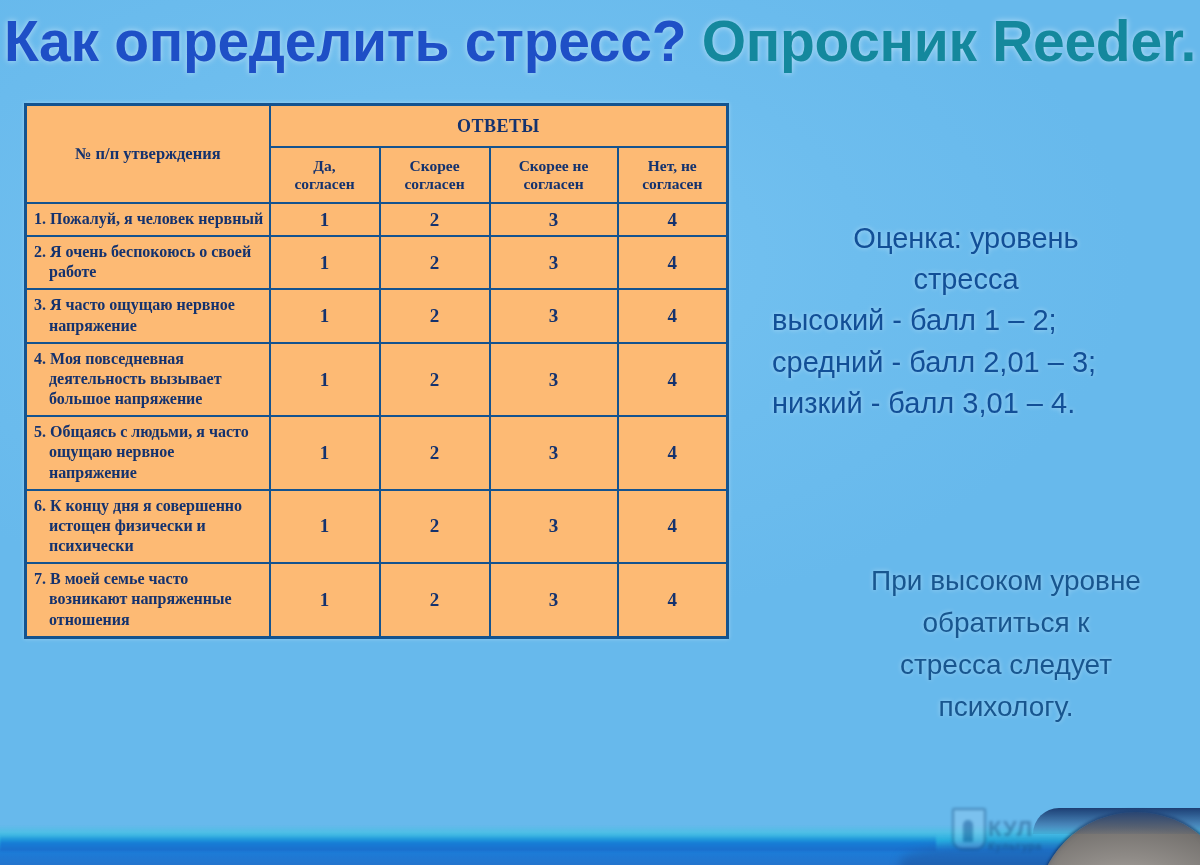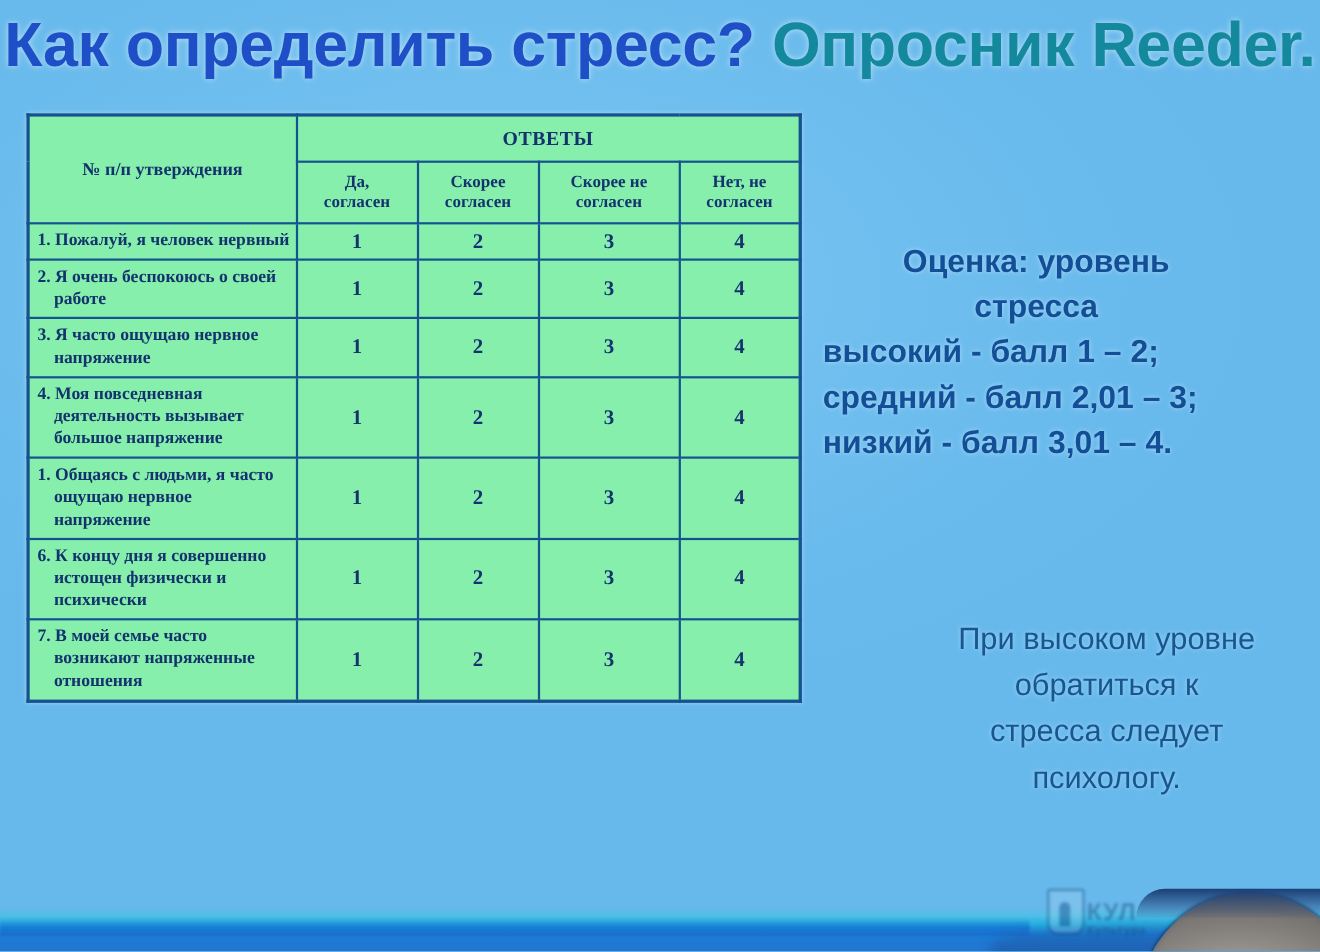--- a/index.html
+++ b/index.html
@@ -76,21 +76,21 @@
     table-layout: fixed;
     background: #b5ddf4;
     border: 3px solid #14538f;
     box-shadow: 0 0 4px rgba(255,255,255,0.35);
   }
   .qtable td, .qtable th {
     border: 2px solid #14538f;
     color: #14326e;
     font-weight: bold;
     vertical-align: middle;
-    background: #86efac;
+    background: #fdba74;
   }
   .col-stmt   { width: 244px; }
   .col-ans    { width: 110px; }
   .col-ans3   { width: 128px; }
   .col-ans4   { width: 110px; }
 
   .hdr-stmt {
     font-size: 16.5px;
     text-align: center;
     padding: 4px 6px;
@@ -128,26 +128,26 @@
   }
   .val-cell {
     font-size: 19px;
     text-align: center;
     font-family: "Liberation Serif", serif;
   }
 
   
   .side {
     position: absolute;
-    left: 718px;
+    left: 742px;
     top: 218px;
     width: 448px;
     color: #124f97;
     font-size: 29px;
-    font-weight: bold;
+    font-weight: normal;
     line-height: 1.42;
     text-shadow: 0 0 5px rgba(255,255,255,0.45);
   }
   .side .centered { text-align: center; }
   .side .left { text-align: left; padding-left: 8px; margin-left: 22px; }
   .side-block2 {
     position: absolute;
     left: 782px;
     top: 560px;
     width: 448px;
@@ -315,21 +315,21 @@
           <td class="stmt-cell">
             <span class="body">4. Моя повседневная деятельность вызывает большое напряжение</span>
           </td>
           <td class="val-cell">1</td>
           <td class="val-cell">2</td>
           <td class="val-cell">3</td>
           <td class="val-cell">4</td>
         </tr>
         <tr>
           <td class="stmt-cell">
-            <span class="body">1. Общаясь с людьми, я часто ощущаю нервное напряжение</span>
+            <span class="body">5. Общаясь с людьми, я часто ощущаю нервное напряжение</span>
           </td>
           <td class="val-cell">1</td>
           <td class="val-cell">2</td>
           <td class="val-cell">3</td>
           <td class="val-cell">4</td>
         </tr>
         <tr>
           <td class="stmt-cell">
             <span class="body">6. К концу дня я совершенно истощен физически и психически</span>
           </td>

